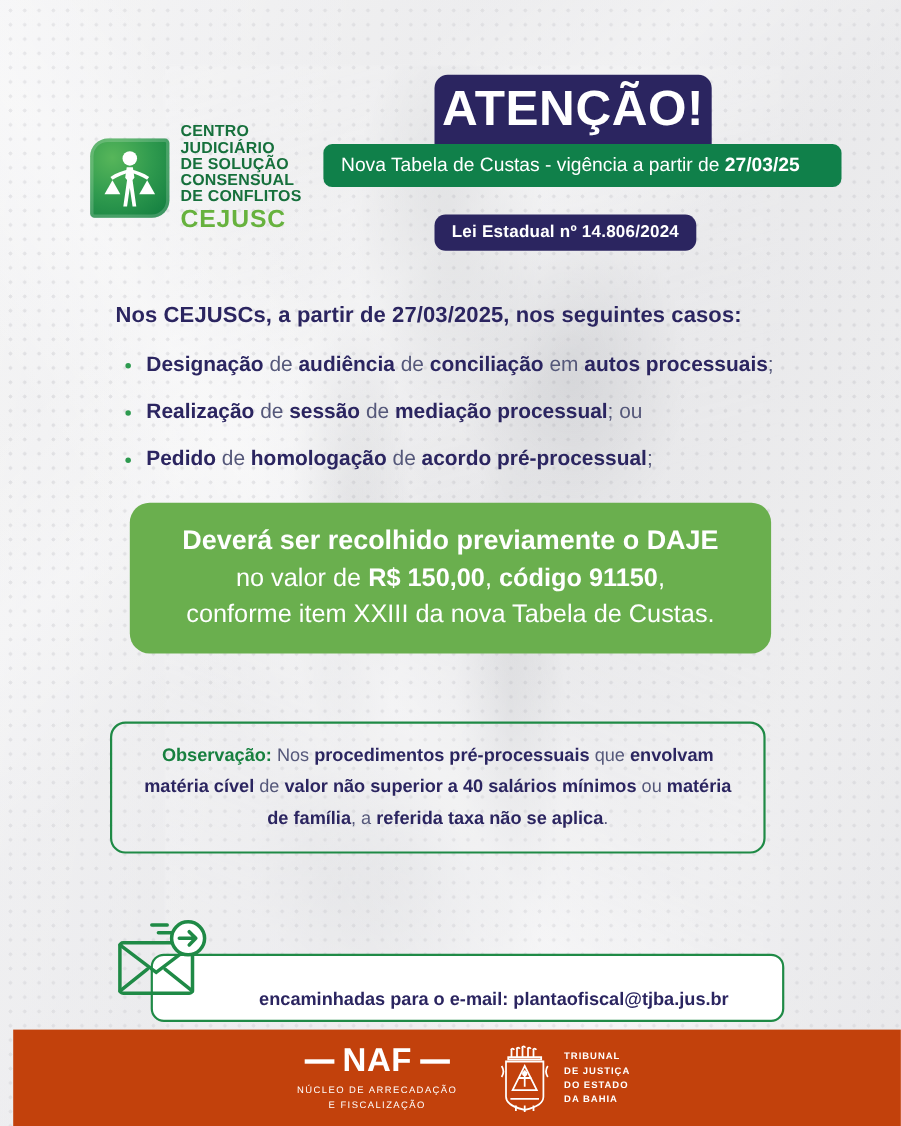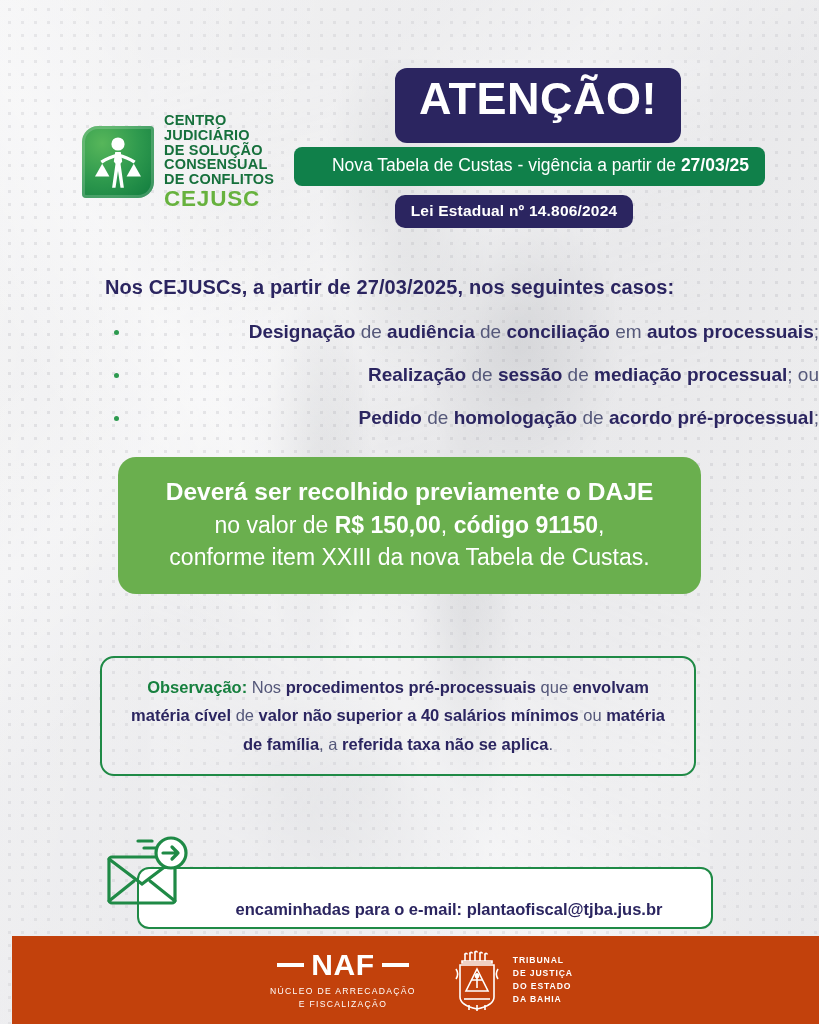--- a/index.html
+++ b/index.html
@@ -94,21 +94,21 @@
     display: block;
     color: #67b23e;
     font-size: 22.5px;
     letter-spacing: .8px;
     margin-top: 1px;
   }
 
   .banner { position: absolute; left: 395px; top: 68px; width: 370px; }
 
   .banner-attn {
-    width: 286px;
+    width: 252px;
     margin-left: 0;
     background: #2b2560;
     border-radius: 12px;
     text-align: center;
     padding: 8px 0 22px;
   }
   .banner-attn span {
     display: block;
     color: #ffffff;
     font-size: 45px;
@@ -117,22 +117,21 @@
     line-height: 1;
   }
 
   .banner-green {
     position: absolute;
     left: -101px; top: 63px;
     width: 471px;
     background: #10804a;
     border-radius: 8px;
     padding: 8px 16px 9px;
-    text-align: right;
-    margin-top: 16px;
+    text-align: left;
   }
   .banner-green .l1 { color: #fff; font-size: 17.5px; line-height: 1.25; }
   .banner-green .l1 b { font-weight: bold; }
   .banner-green .l2 {
     color: #fff; font-size: 19px; font-weight: bold;
     letter-spacing: .8px; line-height: 1.25;
   }
 
   .banner-law {
     position: absolute;
@@ -155,21 +154,20 @@
   }
 
   .bullets { margin: 22px 0 0 112px; list-style: none; }
   .bullets li {
     position: relative;
     padding-left: 21px;
     margin-bottom: 20px;
     color: #55587a;
     font-size: 19px;
     line-height: 1.2;
-    text-align: right;
   }
   .bullets li b { color: #2b2560; font-weight: bold; }
   .bullets li::before {
     content: "";
     position: absolute;
     left: 2px; top: 9px;
     width: 5px; height: 5px;
     border-radius: 50%;
     background: #2d9a4f;
   }

